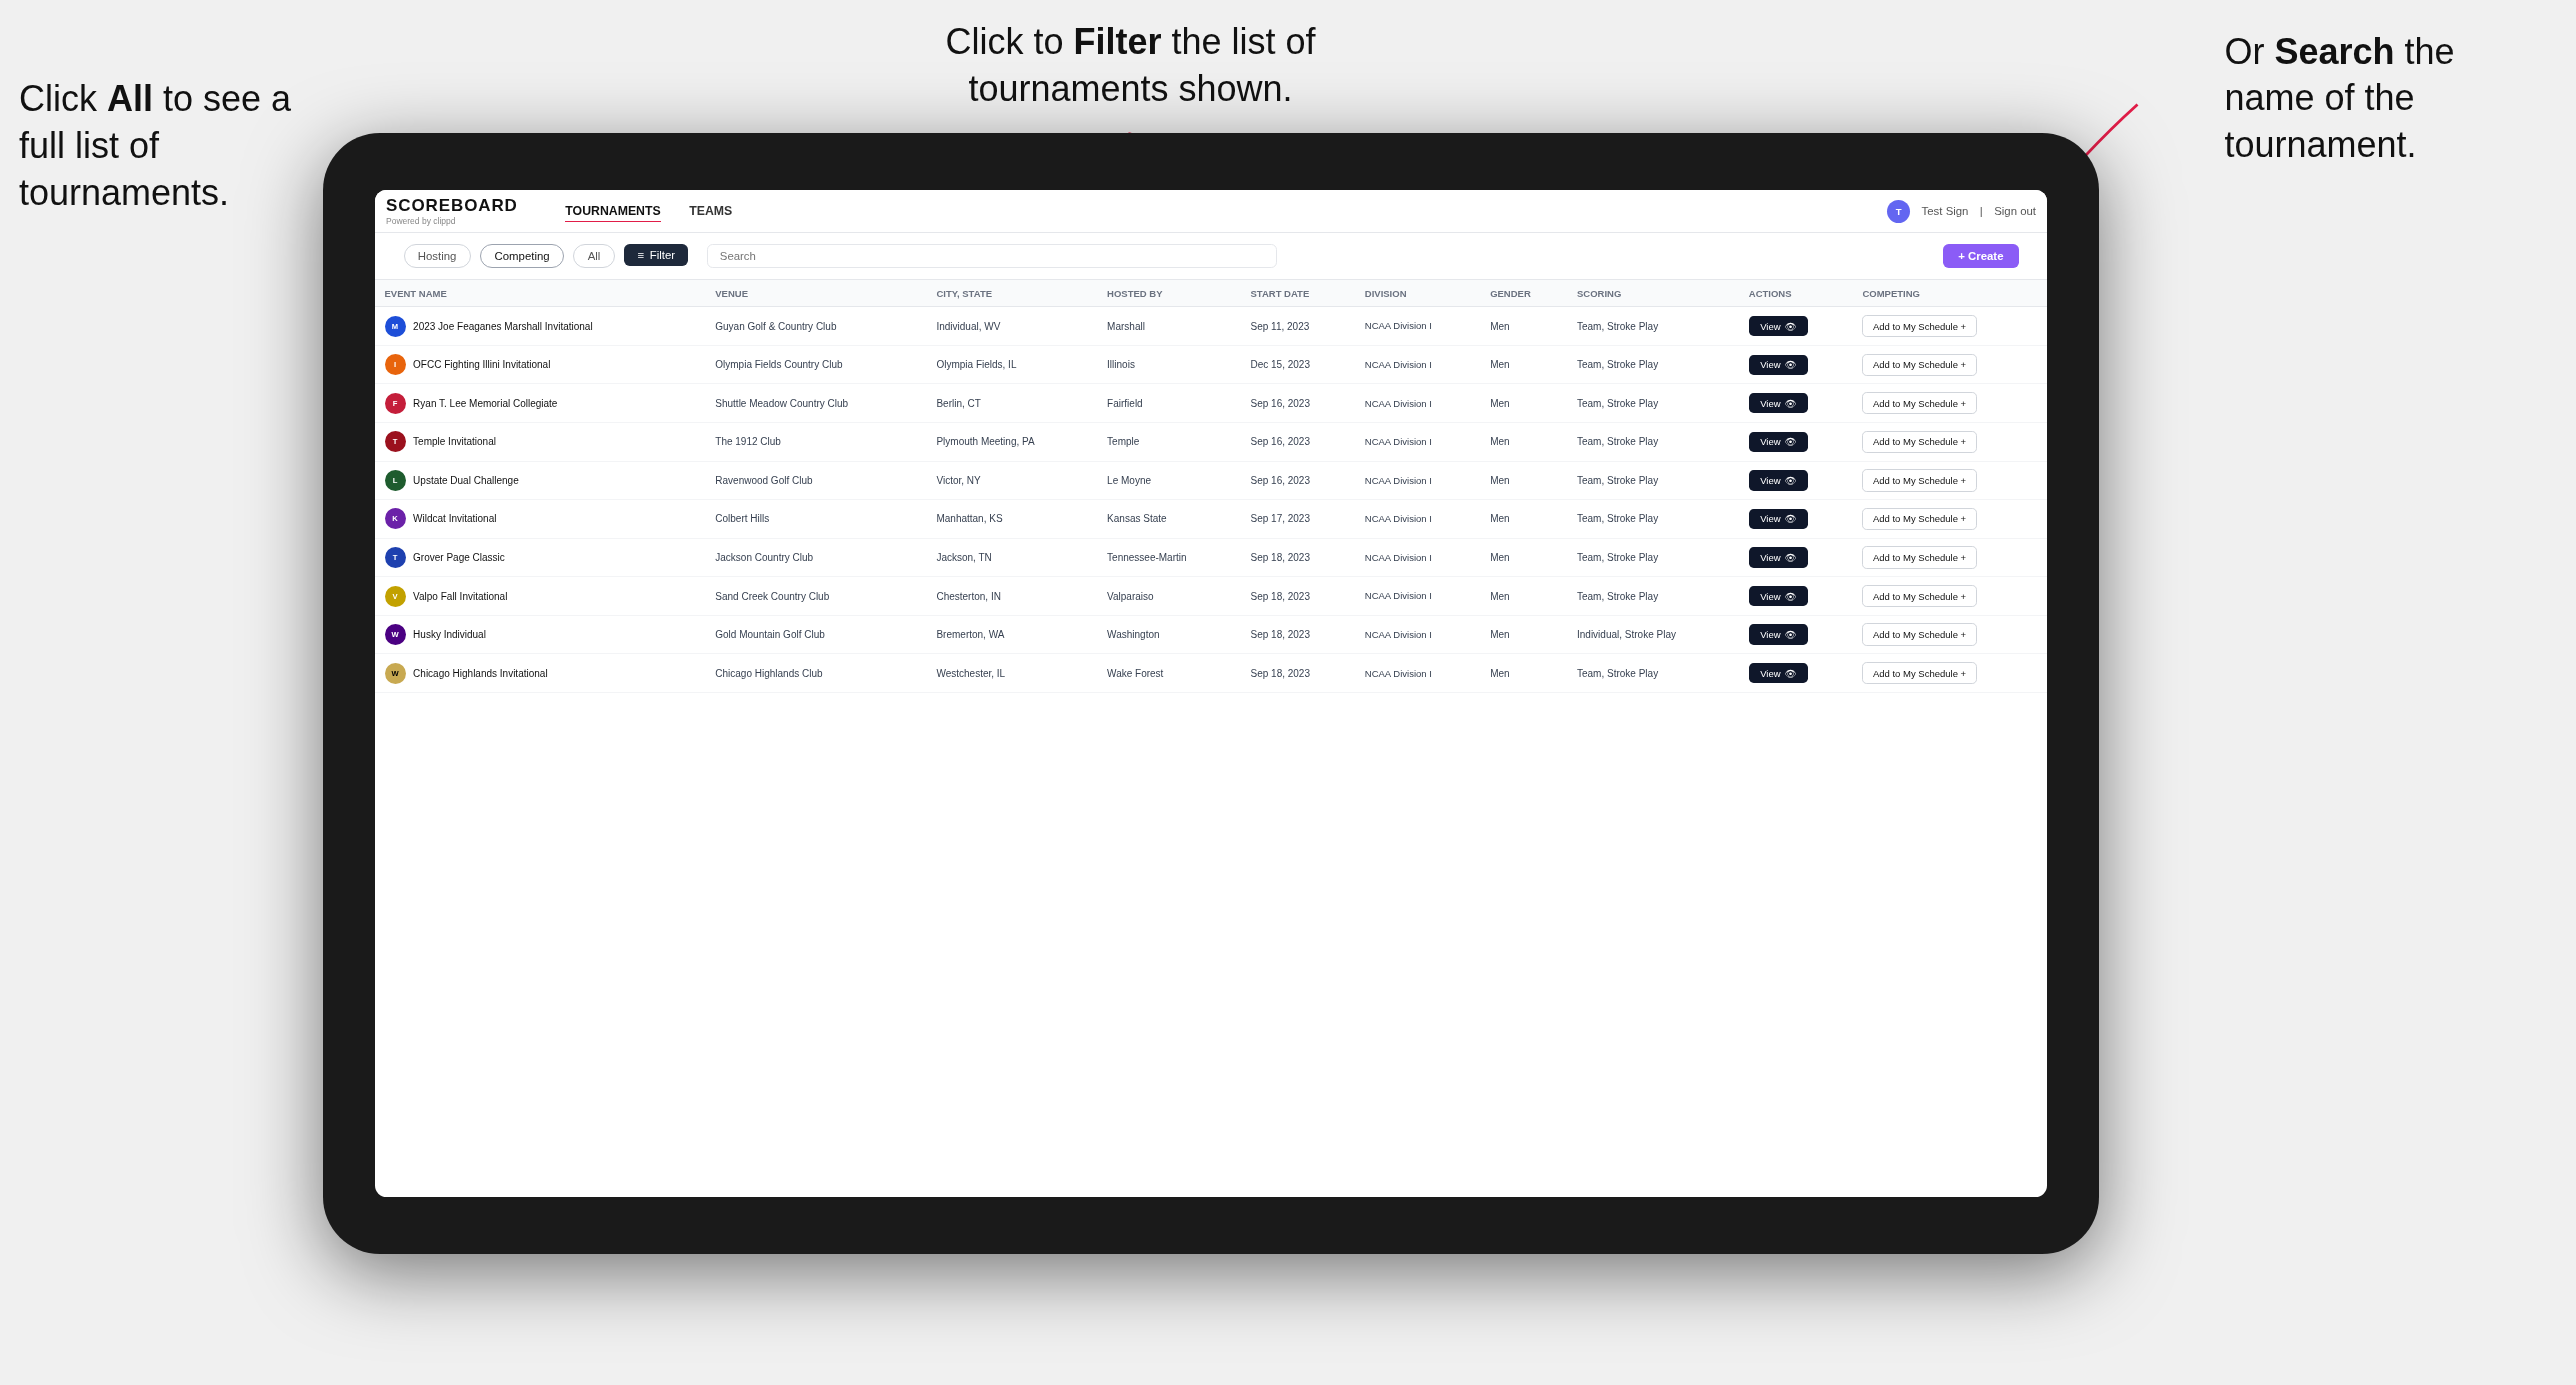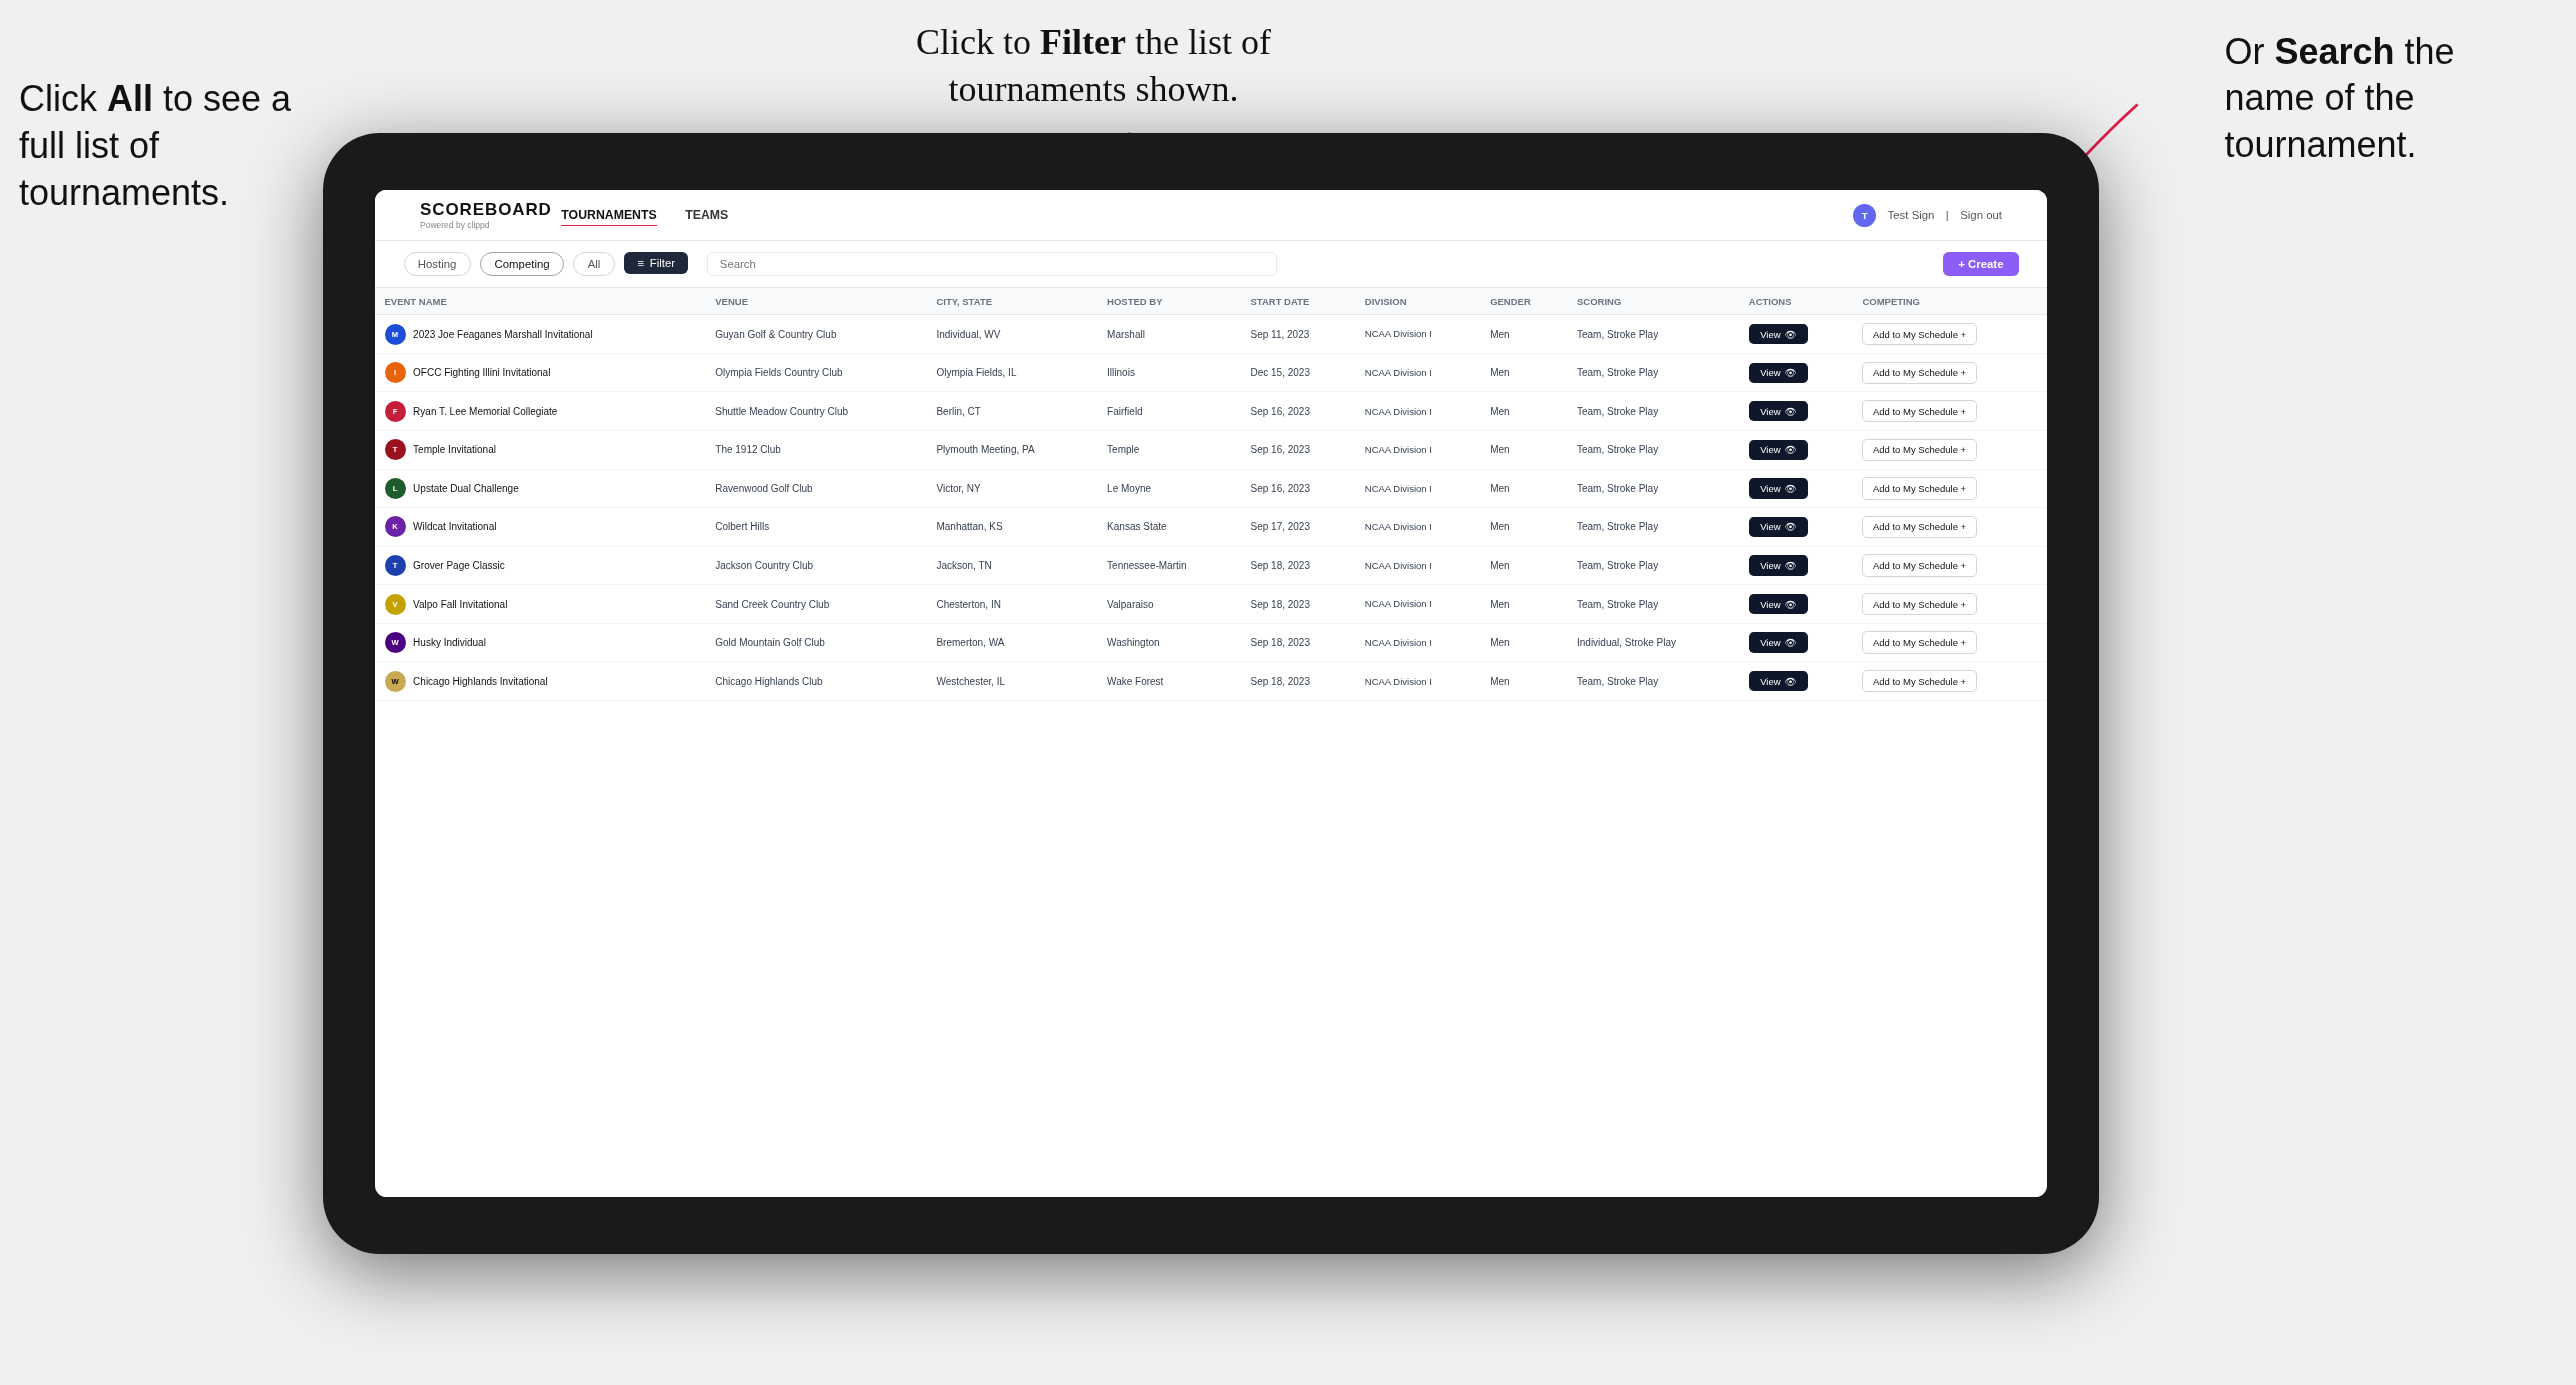--- a/index.html
+++ b/index.html
@@ -15,21 +15,21 @@
     
     .annotation {
       position: absolute;
       font-size: 36px;
       line-height: 1.3;
       color: #111;
     }
     .annotation strong { font-weight: 900; }
 
     .ann-left { left: 19px; top: 76px; width: 275px; }
-    .ann-center { left: 856px; top: 19px; width: 475px; text-align: center; font-family: Liberation Serif, serif; }
+    .ann-center { left: 893px; top: 19px; width: 475px; text-align: center; }
     .ann-right { right: 28.5px; top: 28.5px; width: 323px; text-align: left; }
 
     
     .arrow-svg {
       position: absolute;
       pointer-events: none;
     }
 
     
     .tablet-frame {
@@ -53,24 +53,25 @@
       border-radius: 11.4px;
       overflow: hidden;
       display: flex;
       flex-direction: column;
     }
 
     
     .header {
       background: #fff;
       border-bottom: 0.9px solid #e5e7eb;
-      padding: 0 45px;
-      height: 51px;
-      display: flex;
-      align-items: center;
+      padding: 0 11px;
+      height: 43px;
+      display: flex;
+      align-items: center;
+      gap: 38px;
       flex-shrink: 0;
     }
 
     .logo-area {
       display: flex;
       flex-direction: column;
     }
     .logo-text {
       font-size: 17px;
       font-weight: 900;

